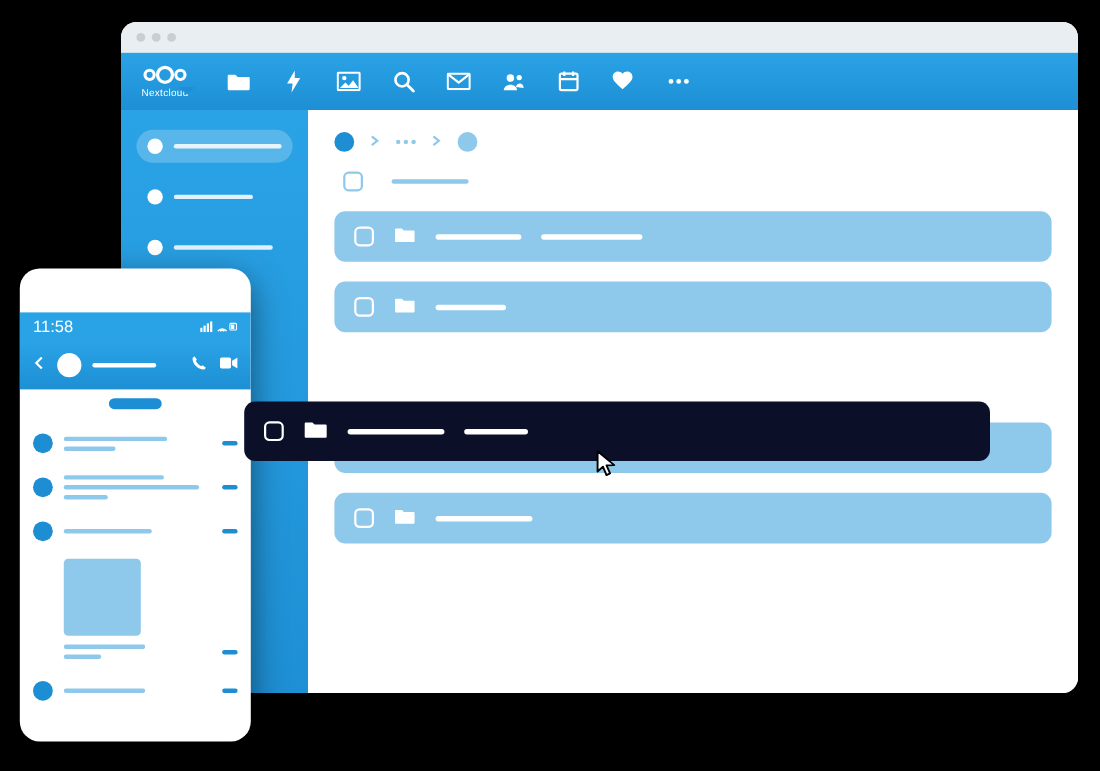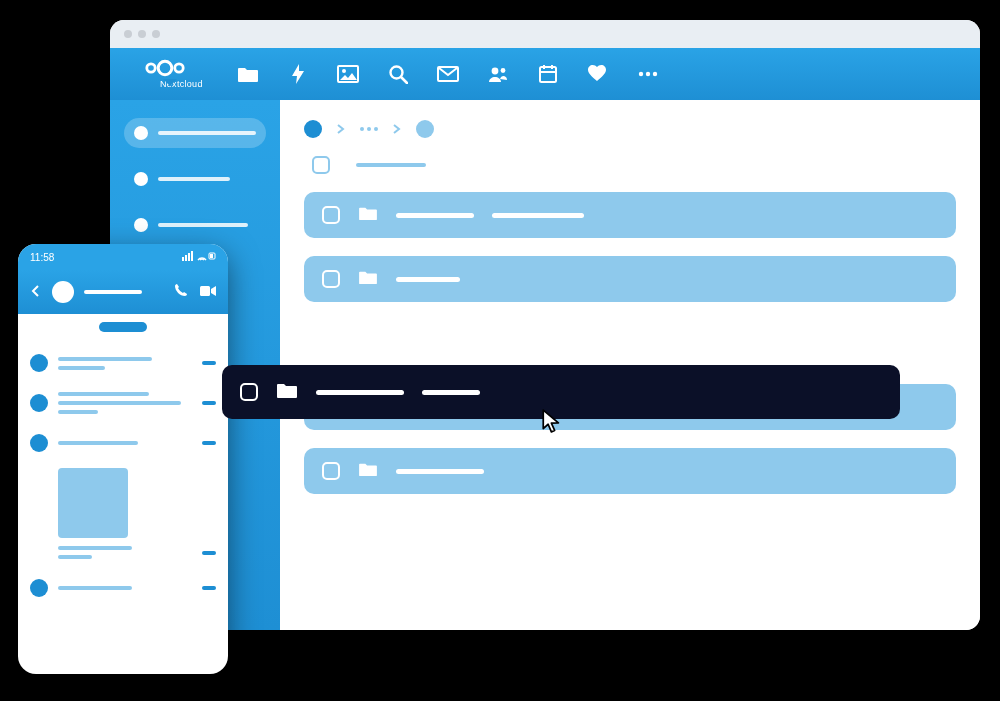--- a/index.html
+++ b/index.html
@@ -26,21 +26,21 @@
   }
   .dot { width: 8px; height: 8px; border-radius: 50%; background: #c9ced4; }
 
   .topnav {
     height: 52px;
     background: linear-gradient(#2aa3e6,#1e8fd4);
     display: flex; align-items: center; padding: 0 18px; gap: 28px;
     color: #fff;
   }
   .brand { display: flex; flex-direction: column; align-items: center; gap: 2px; }
-  .brand-label { font-size: 9px; letter-spacing: .3px; margin-left: 32px; }
+  .brand-label { font-size: 9px; letter-spacing: .3px; }
   .nav-icons { display: flex; gap: 28px; align-items: center; margin-left: 6px; }
   .nav-icon { width: 22px; height: 22px; display:flex; align-items:center; justify-content:center; position:relative; }
   .nav-icon.active::after{
     content:""; position:absolute; bottom:-15px; left:50%; transform:translateX(-50%);
     border:6px solid transparent; border-top-color:#fff; opacity:.0;
   }
   .folder-tri{
     position:absolute; left:163px; top:79px;
     border:7px solid transparent; border-top-color:#1e8fd4;
     z-index:3;
@@ -112,24 +112,25 @@
   
   .phone{
     position:absolute; left:18px; top:244px;
     width:210px; height:430px;
     border-radius:18px; background:#fff;
     box-shadow:0 10px 30px rgba(0,0,0,.5);
     overflow:hidden;
     z-index:40;
   }
   .m-statusbar{
-    height:26px; color:#fff; font-size:10px;
+    height:26px; color:#fff; font-size:15px;
     display:flex; align-items:center; justify-content:space-between;
     padding:0 12px;
     background:linear-gradient(#2aa3e6,#2aa3e6);
+    margin-top:40px;
   }
   .m-head{
     height:44px; background:linear-gradient(#2aa3e6,#1e8fd4);
     display:flex; align-items:center; padding:0 12px; gap:10px; color:#fff;
   }
   .m-avatar{ width:22px; height:22px; border-radius:50%; background:#fff; }
   .m-title-bar{ height:4px; width:58px; background:#fff; border-radius:2px; }
   .m-head-right{ margin-left:auto; display:flex; gap:12px; }
 
   .m-chip-row{ display:flex; justify-content:center; padding:8px 0; }

